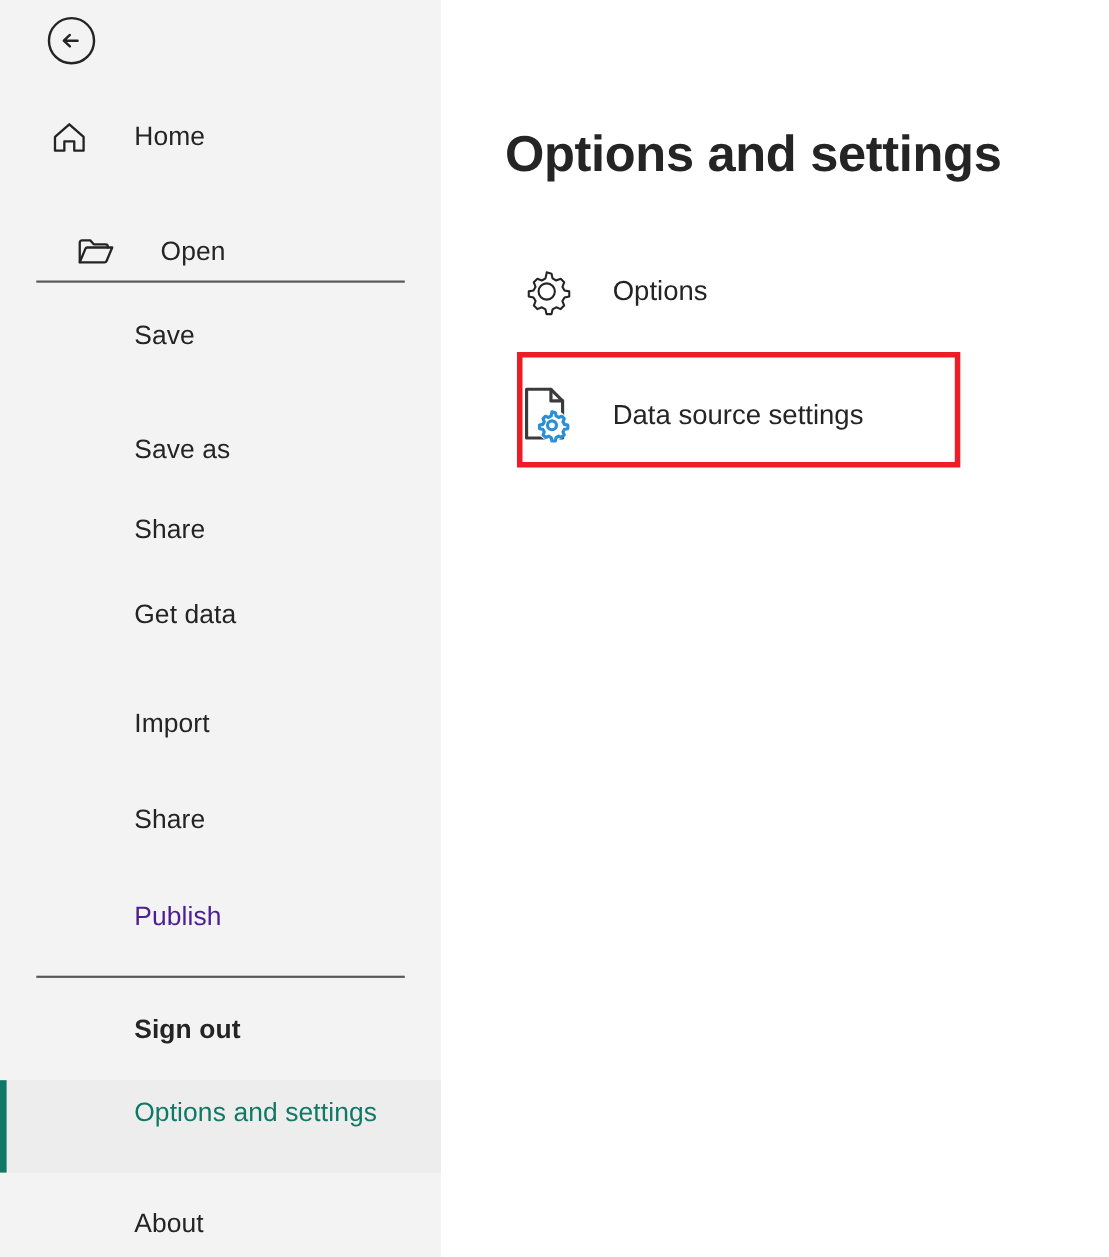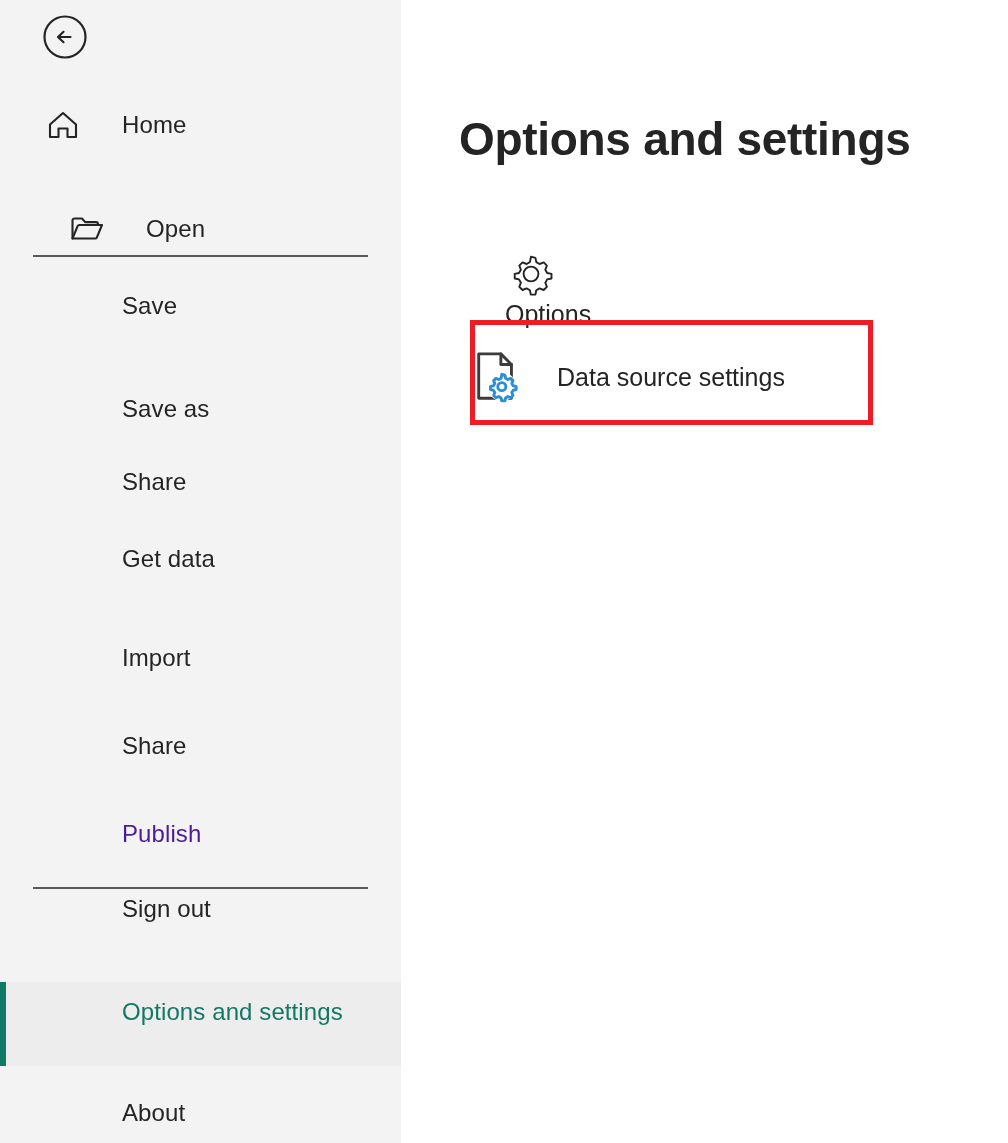--- a/index.html
+++ b/index.html
@@ -144,21 +144,21 @@
     justify-content: center;
     flex: 0 0 auto;
   }
   .command-row .cmd-label {
     margin-left: 34px;
     font-size: 25px;
     color: #242424;
     white-space: nowrap;
   }
 
-  #options-row { top: 248px; flex-direction: column; }
+  #options-row { top: 236px; }
   #data-source-settings-row { top: 348px; }
 
   #highlight-box {
     position: absolute;
     left: 470px;
     top: 320px;
     width: 403px;
     height: 105px;
     border: 5px solid #ee1c25;
     box-sizing: border-box;
@@ -218,21 +218,21 @@
   </div>
   <div class="nav-row textonly" style="top:717px;">
     <span class="nav-label">Share</span>
   </div>
   <div class="nav-row textonly disabled" style="top:805px;">
     <span class="nav-label">Publish</span>
   </div>
 
   <div class="divider" style="top:887px;"></div>
 
-  <div class="nav-row textonly" style="top:880px;">
+  <div class="nav-row textonly" style="top:908px;font-weight:bold;">
     <span class="nav-label">Sign out</span>
   </div>
 
   <div class="nav-row textonly two-line selected" style="top:982px;">
     <span class="accent-bar"></span>
     <span class="nav-label">Options and settings</span>
   </div>
 
   <div class="nav-row textonly" style="top:1084px;">
     <span class="nav-label">About</span>

